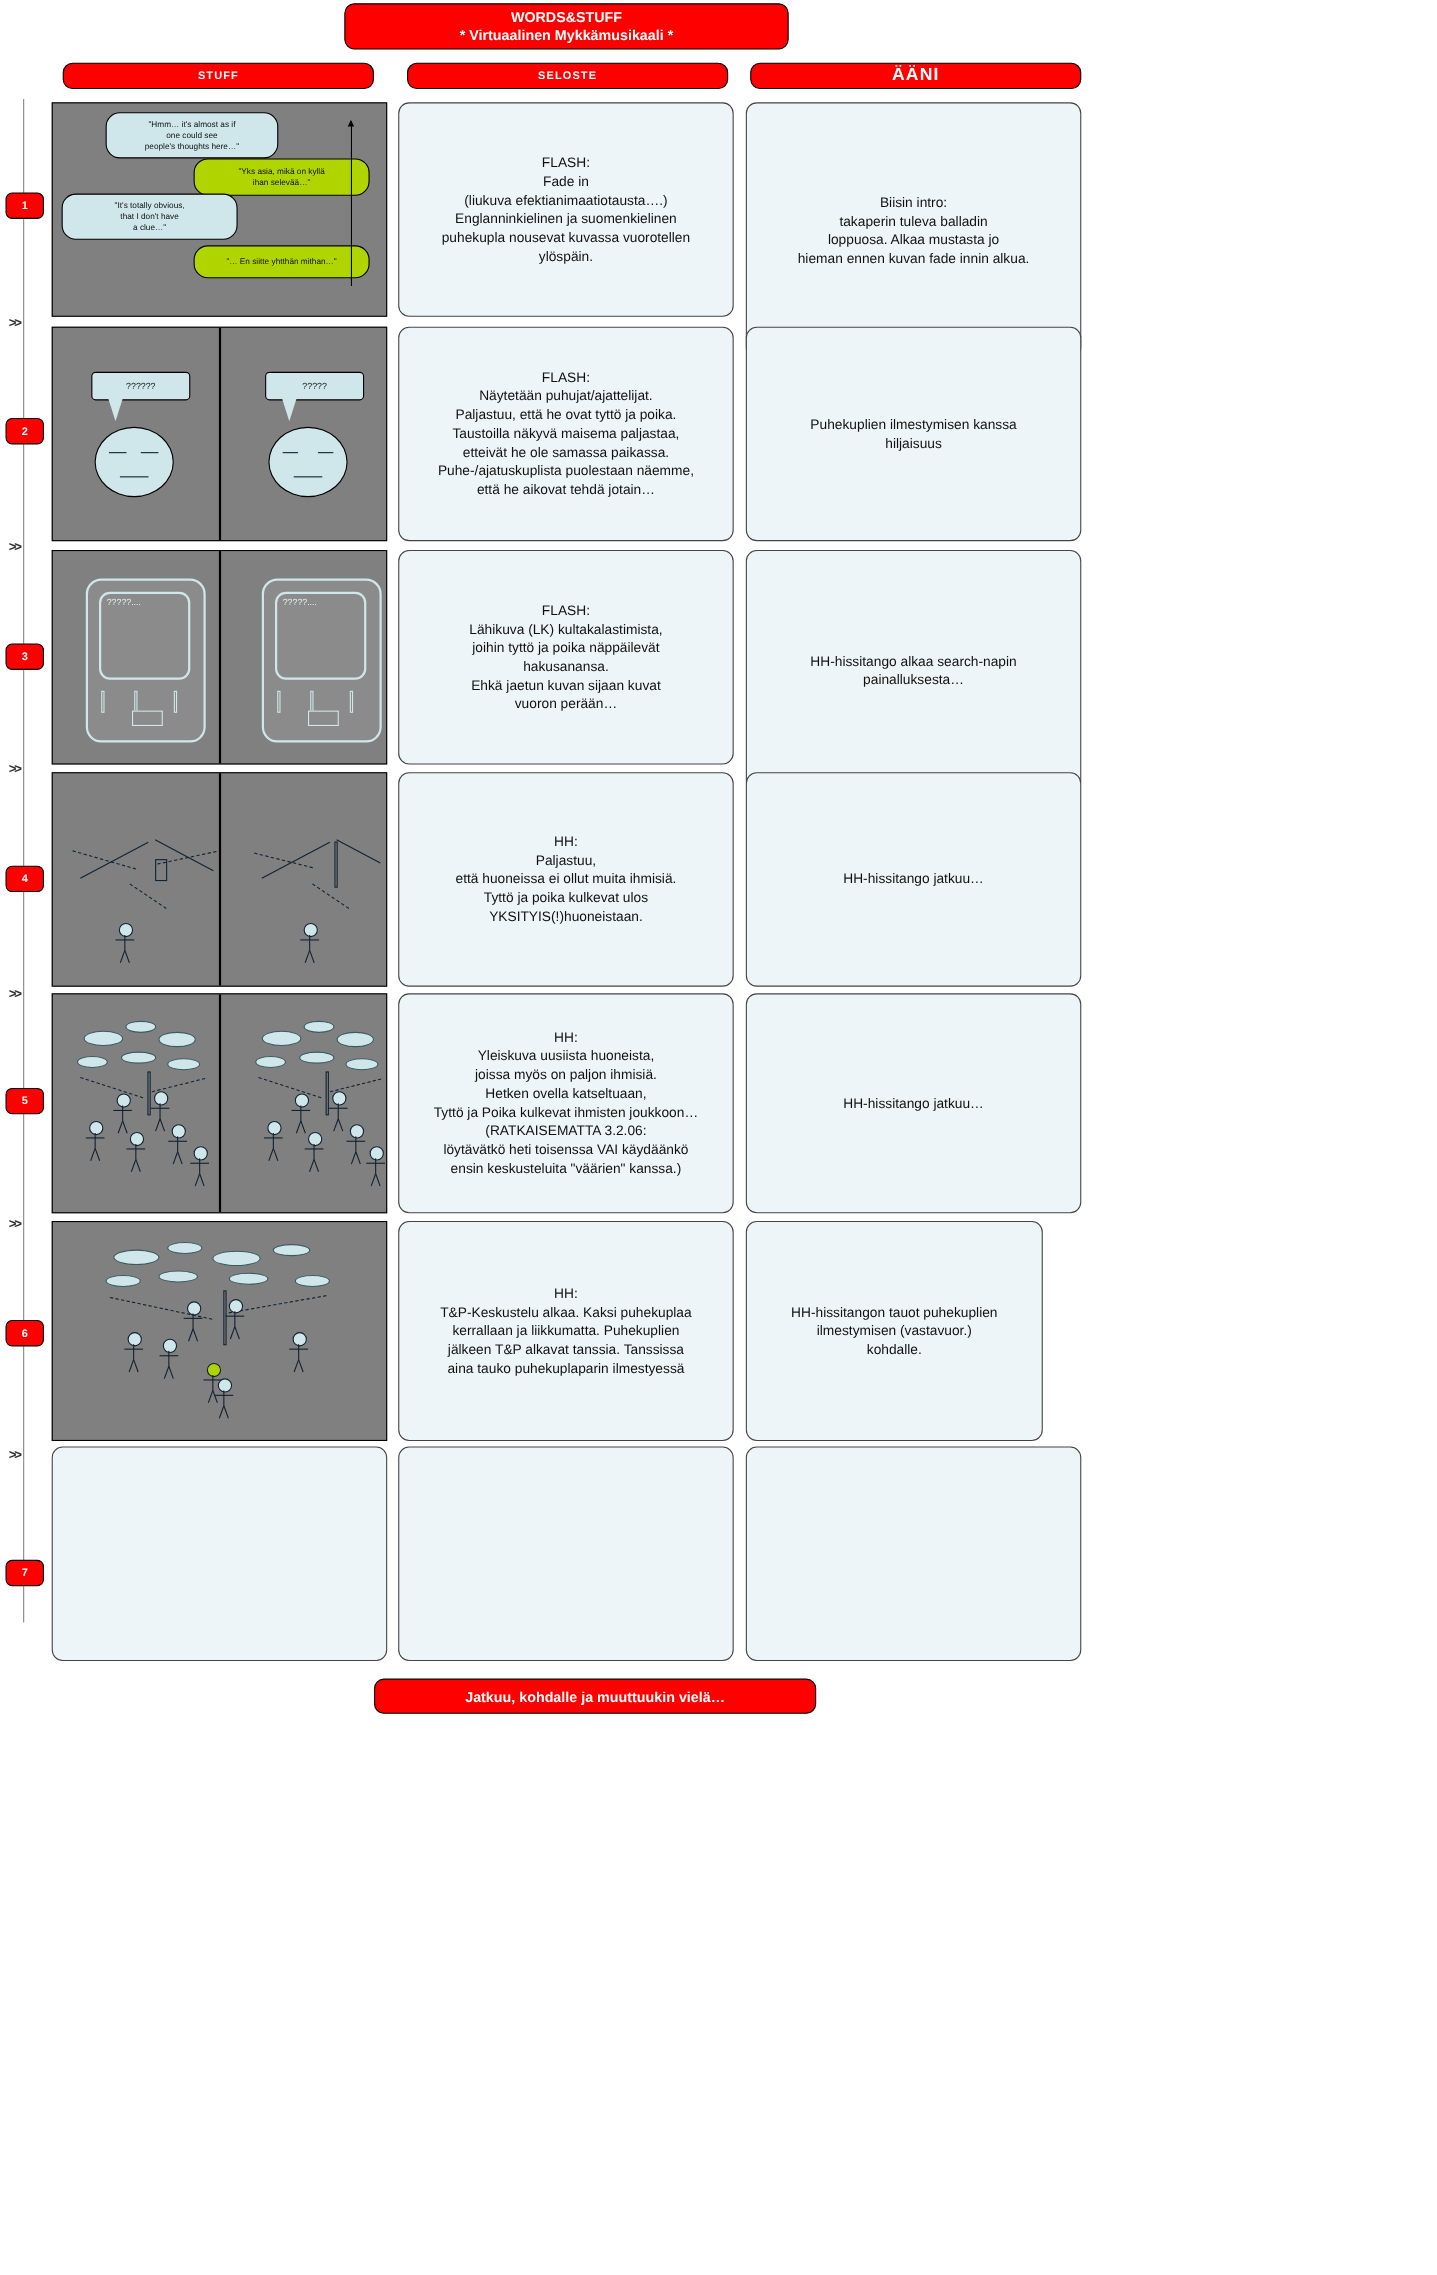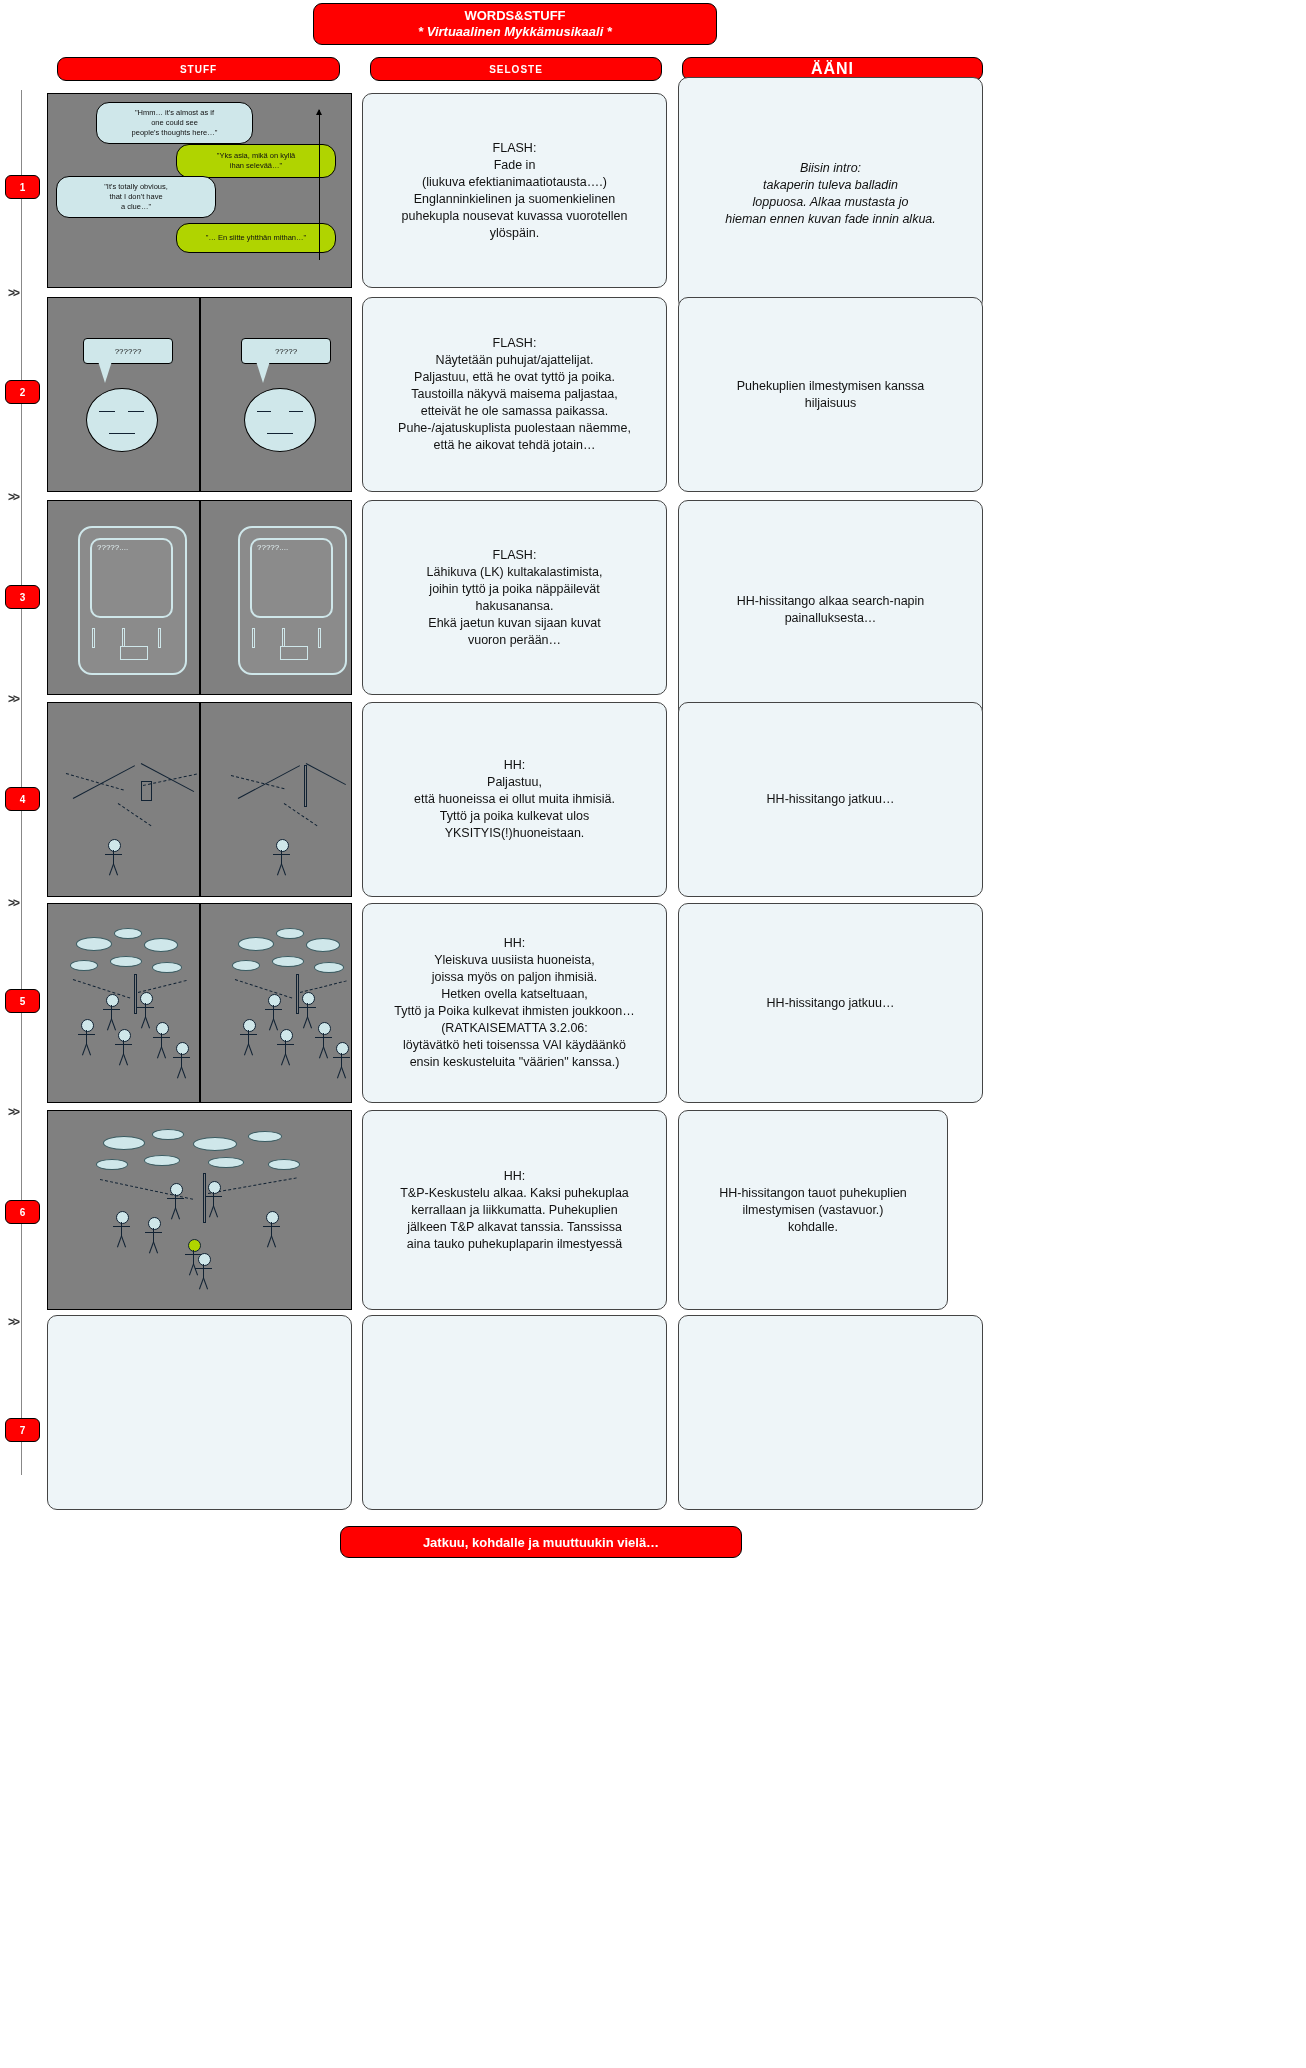--- a/index.html
+++ b/index.html
@@ -7,21 +7,21 @@
 
   
   .banner{
     background:#ff0000;border:1px solid #000;border-radius:9px;
     color:#ffffff;text-align:center;font-weight:bold;
     display:flex;flex-direction:column;align-items:center;justify-content:center;
   }
   #main-title{
     position:absolute;left:313px;top:3px;width:402px;height:40px;font-size:13px;line-height:16px;
   }
-  #main-title .l2{font-weight:bold;font-style:italic;}
+  #main-title .l2{font-weight:bold;}
 
   #col-head-kuva{position:absolute;left:57px;top:57px;width:281px;height:22px;font-size:10px;letter-spacing:1px;}
   #col-head-seloste{position:absolute;left:370px;top:57px;width:290px;height:22px;font-size:10px;letter-spacing:1px;text-align:right;}
   #col-head-aani{position:absolute;left:682px;top:57px;width:299px;height:22px;font-size:16px;letter-spacing:1px;}
 
   #footer-banner{position:absolute;left:340px;top:1526px;width:400px;height:30px;font-size:13px;}
 
   
   #rail{position:absolute;left:0;top:90px;width:44px;height:1420px;}
   .rail-line{position:absolute;left:21px;top:0;width:1px;height:1385px;background:#888;}
@@ -123,21 +123,21 @@
 a clue…"</div>
   <div class="bub green" style="left:128px;top:129px;width:160px;height:30px;white-space:pre-line;">"… En siitte yhtthän mithan…"</div>
   <div class="vline" style="left:271px;top:16px;height:150px;"></div>
 </div>
 <div class="cell txt-cell" style="left:362px;top:93px;width:305px;height:195px;">FLASH:
 Fade in
 (liukuva efektianimaatiotausta….)
 Englanninkielinen ja suomenkielinen
 puhekupla nousevat kuvassa vuorotellen
 ylöspäin.</div>
-<div class="cell txt-cell" style="left:678px;top:77px;width:305px;height:233px;font-style:italic;">Biisin intro:
+<div class="cell txt-cell" style="left:678px;top:93px;width:305px;height:233px;">Biisin intro:
 takaperin tuleva balladin
 loppuosa. Alkaa mustasta jo
 hieman ennen kuvan fade innin alkua.</div>
 
 <div class="cell img-cell" style="left:47px;top:297px;width:305px;height:195px;">
   <div class="split-line"></div>
 
   <div class="talkbub" style="left:35px;top:40px;width:88px;height:24px;">??????</div>
   <div class="talktail" style="left:50px;top:63px;"></div>
   <div class="face" style="left:38px;top:90px;">

